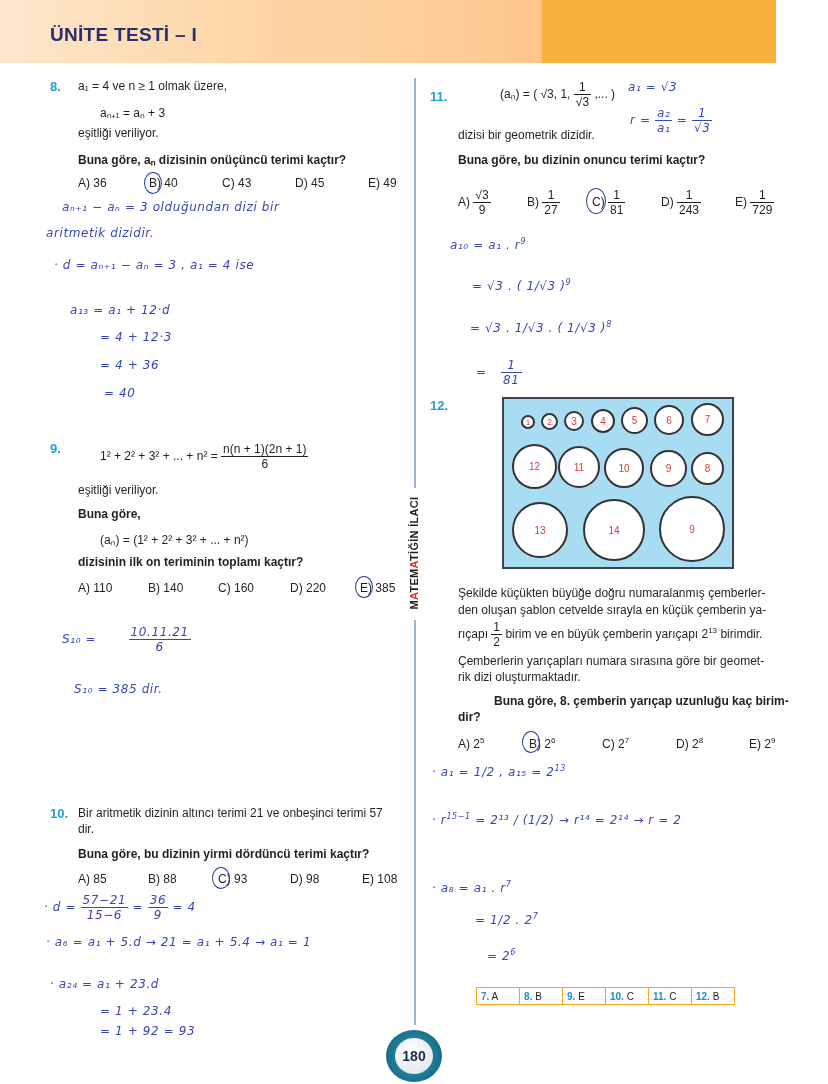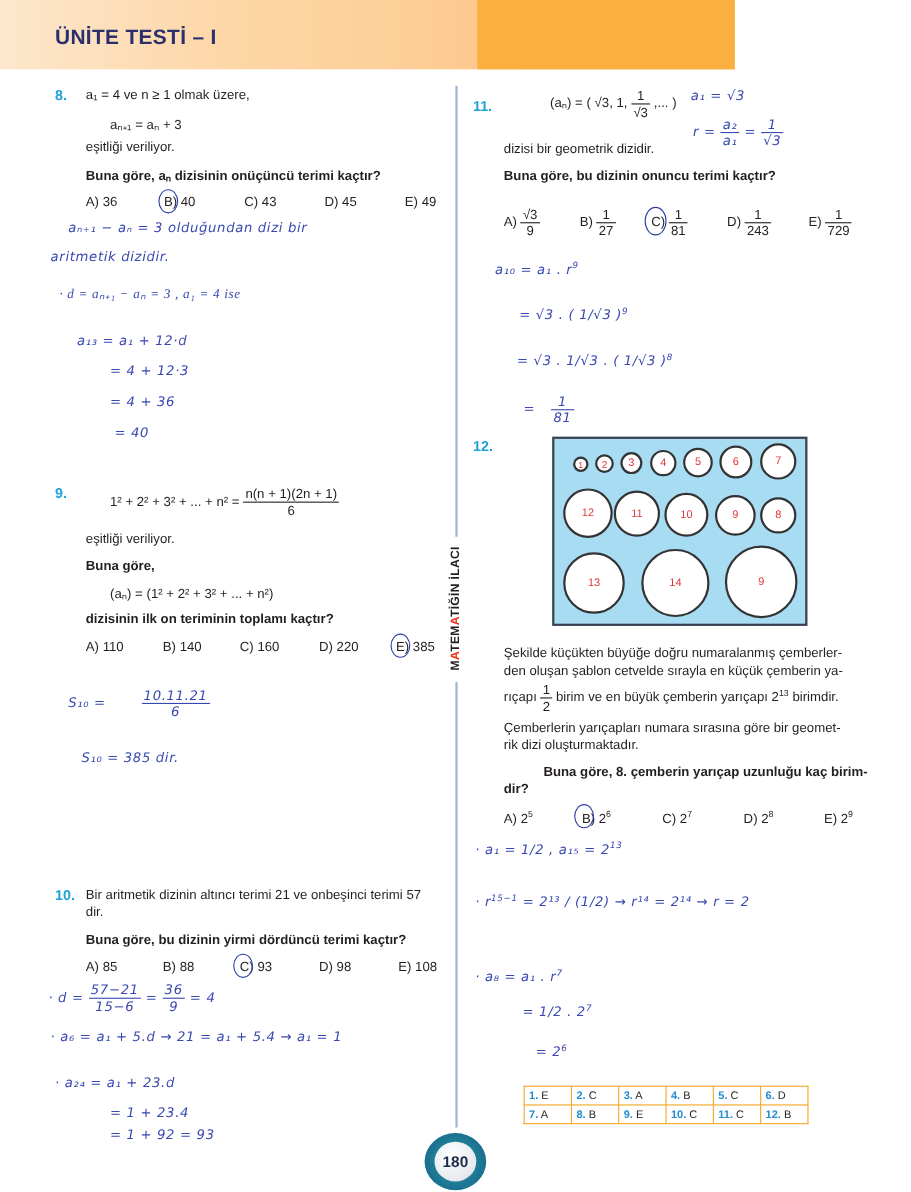--- a/index.html
+++ b/index.html
@@ -1,19 +1,19 @@
 <!DOCTYPE html>
 <html><head>
 <meta charset="utf-8">
 <style>
   * { box-sizing: border-box; margin: 0; padding: 0; }
   html, body { width: 828px; height: 1084px; background: #ffffff; overflow: hidden; }
   body { position: relative; font-family: "Liberation Sans", sans-serif; color: #231f20; font-size: 12px; }
 
-  .header { position: absolute; left: 0; top: 0; width: 668px; height: 63px;
+  .header { position: absolute; left: 0; top: 0; width: 776px; height: 63px;
     background: linear-gradient(90deg, #fde7cc 0%, #fdd7a8 30%, #fdcf98 55%, #fcc48a 72%); }
   .header-block { position: absolute; right: 0; top: 0; width: 234px; height: 63px; background: #f9b03f; }
   .header-title { position: absolute; left: 50px; top: 24px; font-size: 19px; font-weight: bold; color: #2b2f6e; letter-spacing: 0.3px; }
 
   .divider { position: absolute; left: 414px; width: 2px; background: #9fb3d7; }
   .side-brand { position: absolute; left: 404px; top: 494px; width: 20px; height: 118px; }
   .side-brand span { position: absolute; left: 50%; top: 50%; transform: translate(-50%,-50%) rotate(-90deg); white-space: nowrap; font-size: 11px; font-weight: bold; color: #231f20; letter-spacing: 0.3px; }
   .side-brand .tri { color: #e8361e; }
   .qnum { position: absolute; font-weight: bold; font-size: 13px; color: #1fa1d9; }
   .txt { position: absolute; font-size: 12px; white-space: nowrap; }
@@ -60,21 +60,21 @@
   <div class="txt bold" style="left:78px;top:151px;">Buna göre, aₙ dizisinin onüçüncü terimi kaçtır?</div>
   <div class="opt" style="left:78px;top:176px;">A) 36</div>
   <div class="opt" style="left:149px;top:176px;">B) 40</div>
   <div class="circle" style="left:144px;top:172px;"></div>
   <div class="opt" style="left:222px;top:176px;">C) 43</div>
   <div class="opt" style="left:295px;top:176px;">D) 45</div>
   <div class="opt" style="left:368px;top:176px;">E) 49</div>
 
   <div class="hw" style="left:62px;top:200px;">aₙ₊₁ − aₙ = 3   olduğundan  dizi  bir</div>
   <div class="hw" style="left:46px;top:226px;">aritmetik  dizidir.</div>
-  <div class="hw" style="left:54px;top:258px;font-family:Liberation Serif, serif;">·  d = aₙ₊₁ − aₙ = 3 ,    a₁ = 4   ise</div>
+  <div class="hw" style="left:54px;top:258px;">·  d = aₙ₊₁ − aₙ = 3 ,    a₁ = 4   ise</div>
   <div class="hw" style="left:70px;top:303px;">a₁₃ =  a₁ + 12·d</div>
   <div class="hw" style="left:100px;top:330px;">=  4 + 12·3</div>
   <div class="hw" style="left:100px;top:358px;">=  4 + 36</div>
   <div class="hw" style="left:104px;top:386px;">=  40</div>
 </div>
 
 <div>
   <div class="qnum" style="left:50px;top:441px;">9.</div>
   <div class="txt" style="left:100px;top:442px;">
     <span>1² + 2² + 3² + ... + n² =</span>
@@ -198,28 +198,20 @@
 
   <div class="hw" style="left:432px;top:764px;"><span>·  a₁ = 1/2     ,   a₁₅ =  2</span><sup>13</sup></div>
   <div class="hw" style="left:432px;top:812px;"><span>·   r</span><sup>15−1</sup><span> =  2¹³ / (1/2)  →  r¹⁴ = 2¹⁴ →  r = 2</span></div>
   <div class="hw" style="left:432px;top:880px;"><span>·  a₈ = a₁ . r</span><sup>7</sup></div>
   <div class="hw" style="left:475px;top:912px;"><span>=  1/2 . 2</span><sup>7</sup></div>
   <div class="hw" style="left:487px;top:948px;"><span>=  2</span><sup>6</sup></div>
 </div>
 
 <table class="answers">
   <tbody>
-      <tr>
-    <td><span class="n">1.</span> <span>E</span></td>
-    <td><span class="n">2.</span> <span>C</span></td>
-    <td><span class="n">3.</span> <span>A</span></td>
-    <td><span class="n">4.</span> <span>B</span></td>
-    <td><span class="n">5.</span> <span>C</span></td>
-    <td><span class="n">6.</span> <span>D</span></td>
-  </tr>
   <tr>
     <td><span class="n">7.</span> <span>A</span></td>
     <td><span class="n">8.</span> <span>B</span></td>
     <td><span class="n">9.</span> <span>E</span></td>
     <td><span class="n">10.</span> <span>C</span></td>
     <td><span class="n">11.</span> <span>C</span></td>
     <td><span class="n">12.</span> <span>B</span></td>
   </tr>
 </tbody>
   </table>

